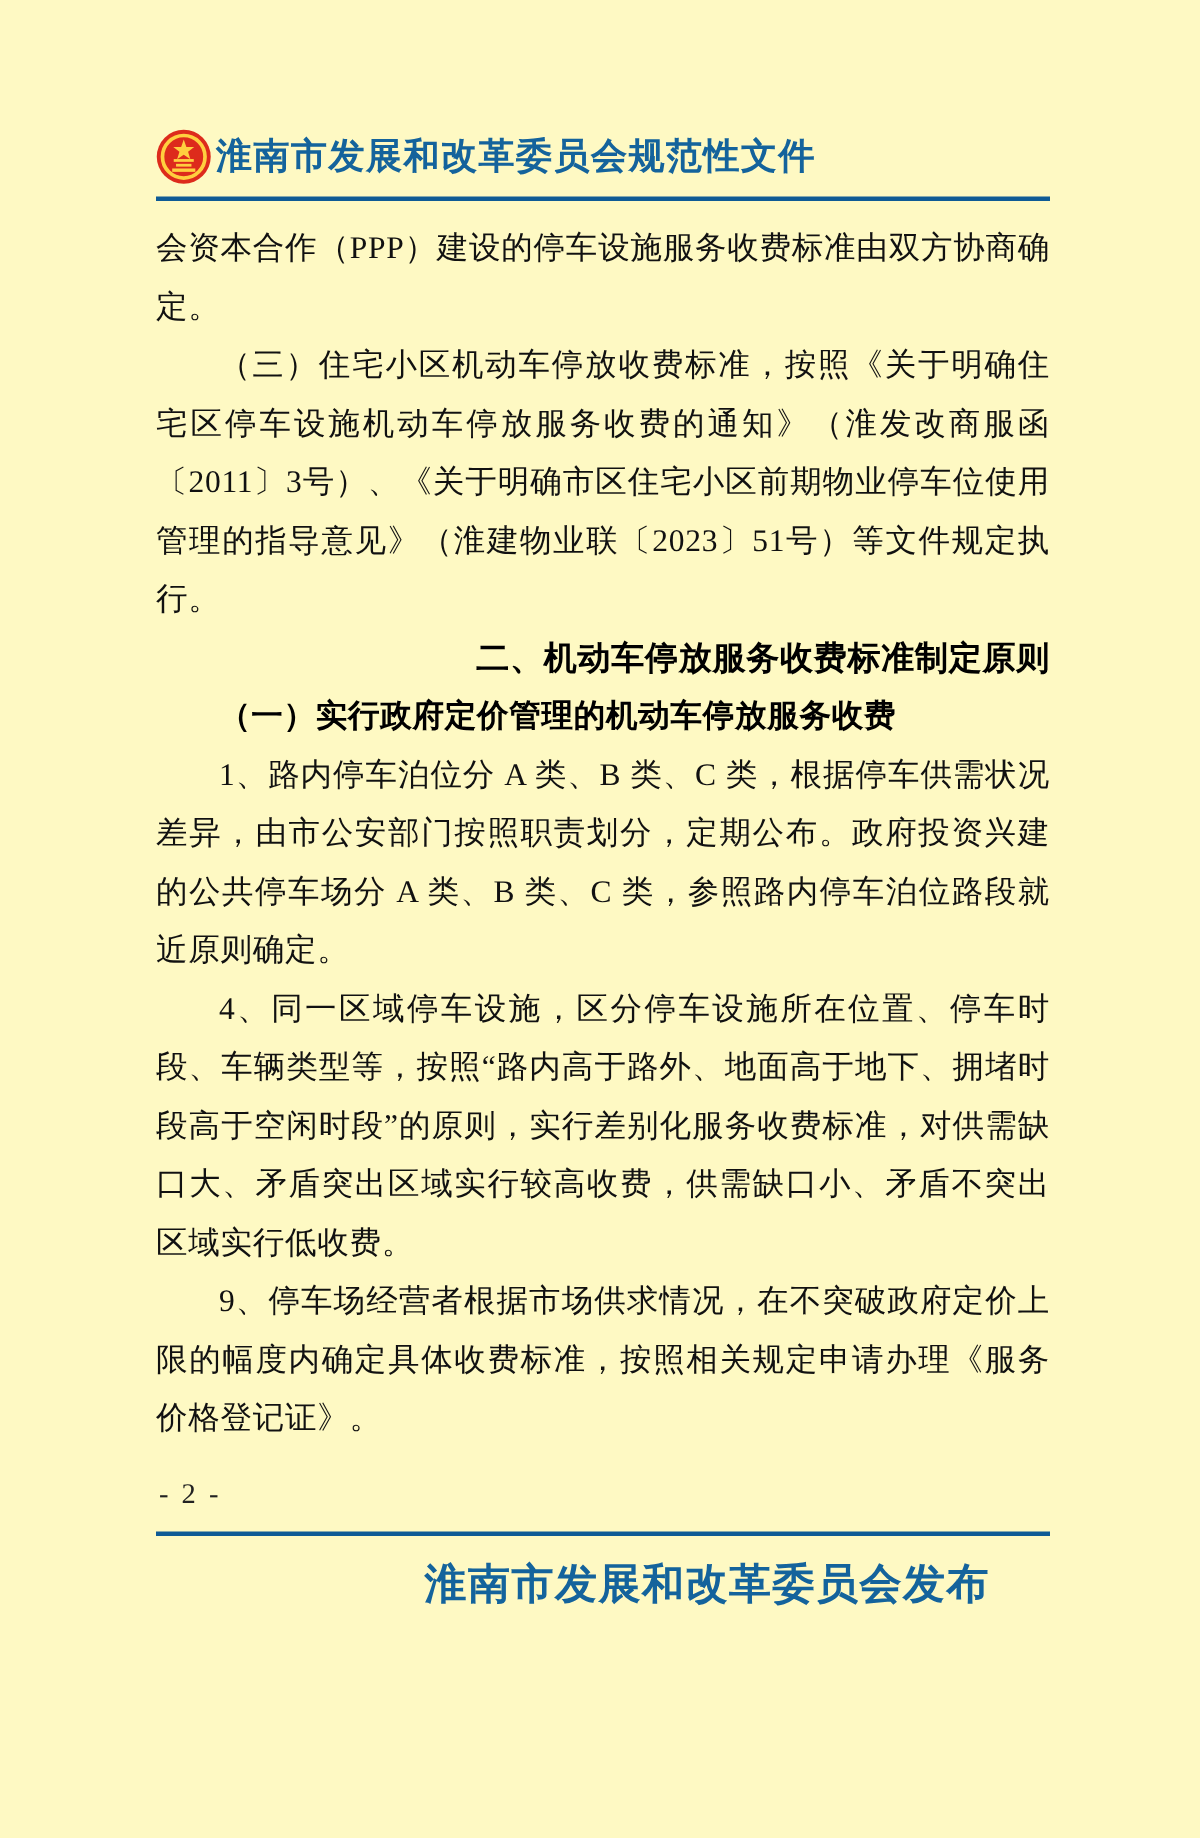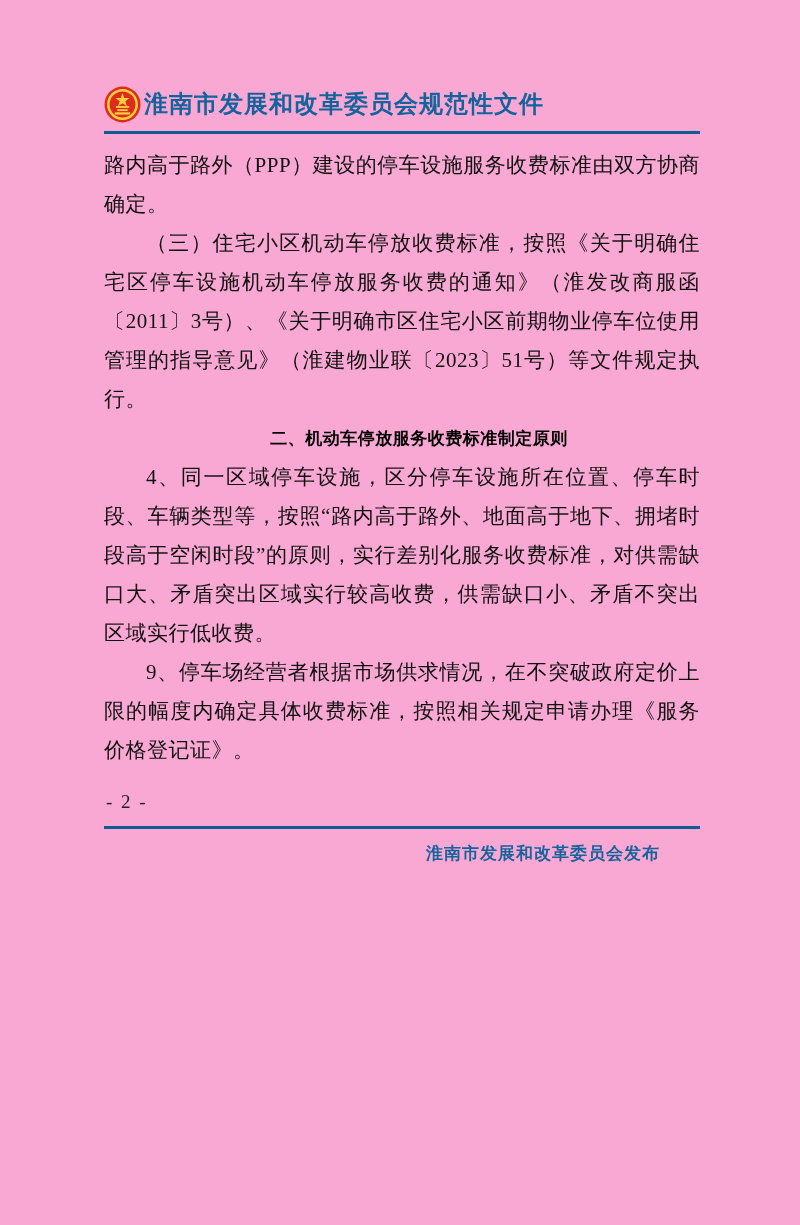--- a/index.html
+++ b/index.html
@@ -1,21 +1,21 @@
 <!DOCTYPE html>
 <html><head>
 <meta charset="utf-8">
 <style>
   * { margin: 0; padding: 0; box-sizing: border-box; }
   html, body { background: #ffffff; }
   .page {
     position: relative;
     width: 800px;
     height: 1225px;
-    background: #f9a8d4;
+    background: #fef9c3;
     overflow: hidden;
     font-family: "Liberation Serif", serif;
   }
   
   .doc-header {
     display: flex;
     align-items: center;
     gap: 3px;
     margin: 84px 100px 0 104px;
     height: 40px;
@@ -49,25 +49,25 @@
     font-size: 21px;
     line-height: 39px;
     color: #111111;
     text-align: justify;
     letter-spacing: 0.5px;
   }
   .doc-body p, .doc-body h2, .doc-body h3 { margin: 0; }
   .para-indent { text-indent: 2em; }
   .section-heading {
     font-family: "Liberation Sans", sans-serif;
-    font-size: 17px;
+    font-size: 22px;
     font-weight: 700;
     color: #000000;
     text-indent: 2em;
-    text-align: center;
+    text-align: right;
   }
   .subsection-heading {
     font-family: "Liberation Serif", serif;
     font-size: 21px;
     font-weight: 700;
     color: #000000;
     text-indent: 2em;
     text-align: left;
   }
   
@@ -75,21 +75,21 @@
     margin: 21px 0 0 106px;
     font-size: 19px;
     letter-spacing: 2px;
     color: #222222;
     font-family: "Liberation Serif", serif;
   }
   .publisher {
     margin: 13px 140px 0 104px;
     text-align: right;
     font-family: "Liberation Sans", sans-serif;
-    font-size: 17px;
+    font-size: 28px;
     font-weight: 700;
     color: #14639c;
     letter-spacing: 1px;
   }
 </style>
 </head>
 <body>
 
 <div class="page">
 
@@ -101,23 +101,25 @@
       <rect x="11.5" y="19.5" width="13" height="1.8" fill="#ffcf3f"></rect>
       <rect x="13" y="22.6" width="10" height="1.8" fill="#ffcf3f"></rect>
       <rect x="10.5" y="25.6" width="15" height="2.2" fill="#ffcf3f"></rect>
     </svg>
     <h1>淮南市发展和改革委员会规范性文件</h1>
   </header>
 
   <div class="rule top"></div>
 
   <main class="doc-body">
-    <p>路内高于路外（PPP）建设的停车设施服务收费标准由双方协商确定。</p>
+    <p>会资本合作（PPP）建设的停车设施服务收费标准由双方协商确定。</p>
     <p class="para-indent">（三）住宅小区机动车停放收费标准，按照《关于明确住宅区停车设施机动车停放服务收费的通知》（淮发改商服函〔2011〕3号）、《关于明确市区住宅小区前期物业停车位使用管理的指导意见》（淮建物业联〔2023〕51号）等文件规定执行。</p>
     <h2 class="section-heading">二、机动车停放服务收费标准制定原则</h2>
+    <h3 class="subsection-heading">（一）实行政府定价管理的机动车停放服务收费</h3>
+    <p class="para-indent">1、路内停车泊位分 A 类、B 类、C 类，根据停车供需状况差异，由市公安部门按照职责划分，定期公布。政府投资兴建的公共停车场分 A 类、B 类、C 类，参照路内停车泊位路段就近原则确定。</p>
     <p class="para-indent">4、同一区域停车设施，区分停车设施所在位置、停车时段、车辆类型等，按照“路内高于路外、地面高于地下、拥堵时段高于空闲时段”的原则，实行差别化服务收费标准，对供需缺口大、矛盾突出区域实行较高收费，供需缺口小、矛盾不突出区域实行低收费。</p>
     <p class="para-indent">9、停车场经营者根据市场供求情况，在不突破政府定价上限的幅度内确定具体收费标准，按照相关规定申请办理《服务价格登记证》。</p>
   </main>
 
   <div class="page-number">- 2 -</div>
 
   <div class="rule bottom"></div>
 
   <div class="publisher">淮南市发展和改革委员会发布</div>
 

